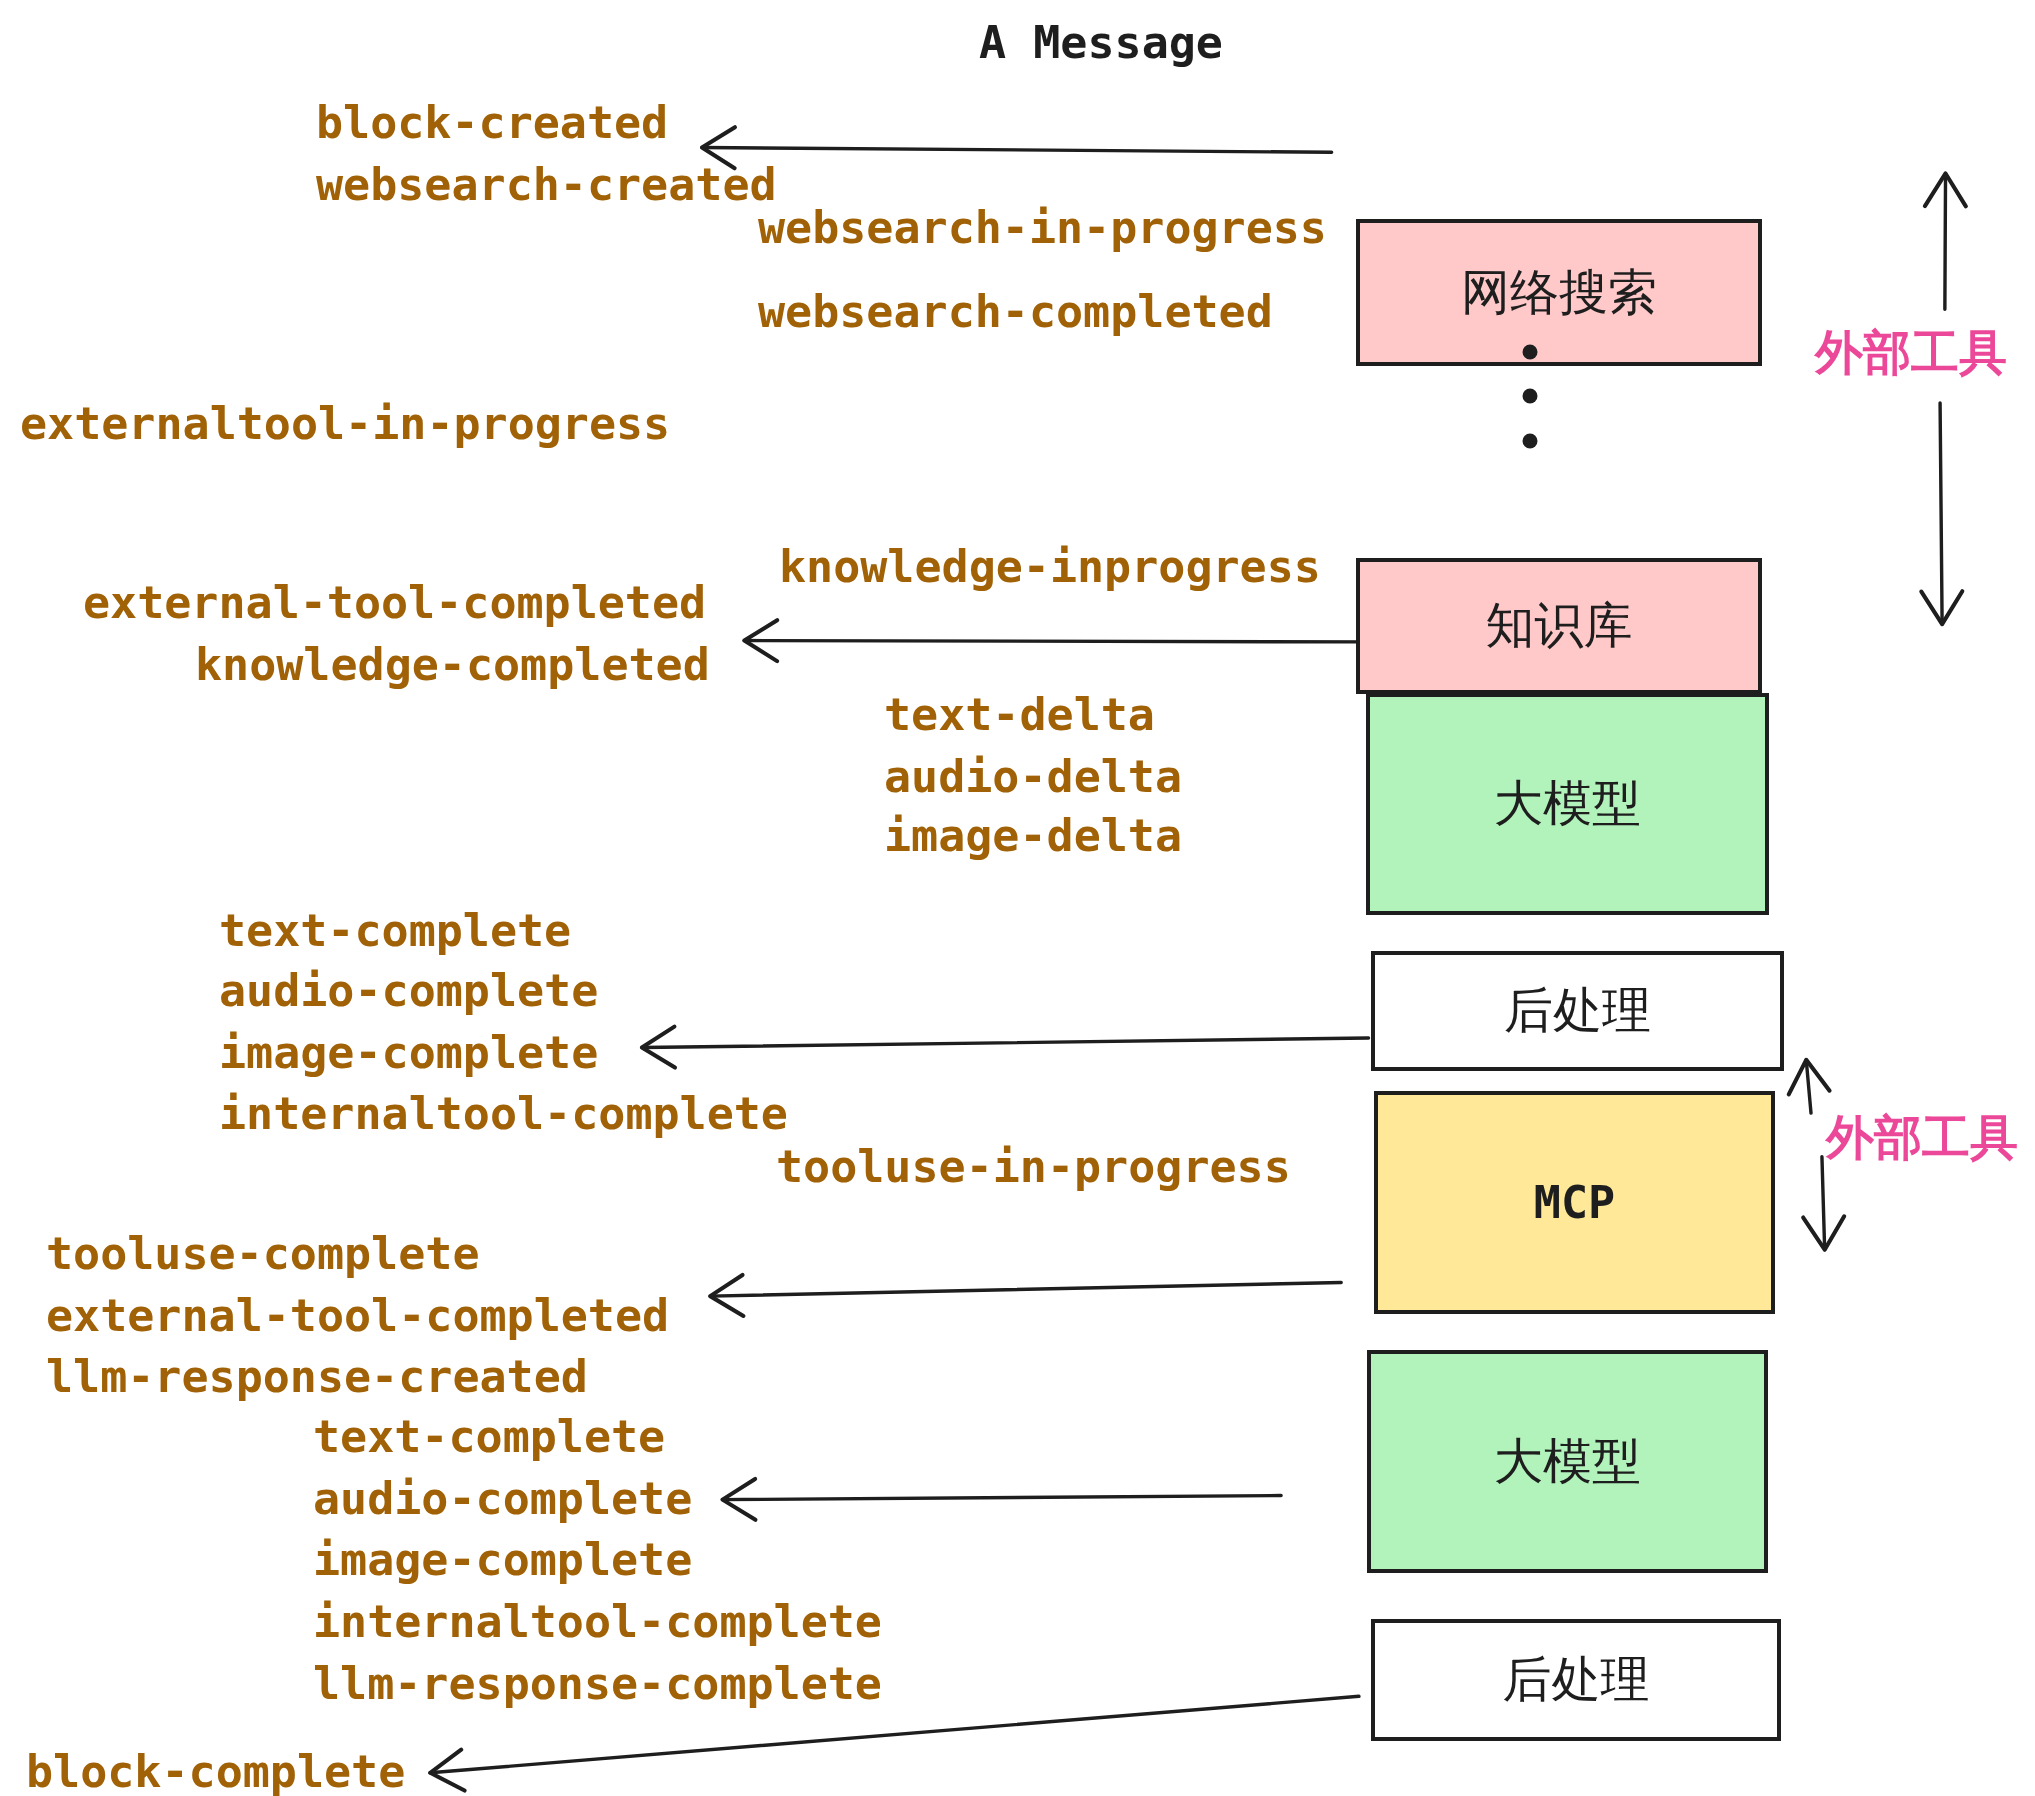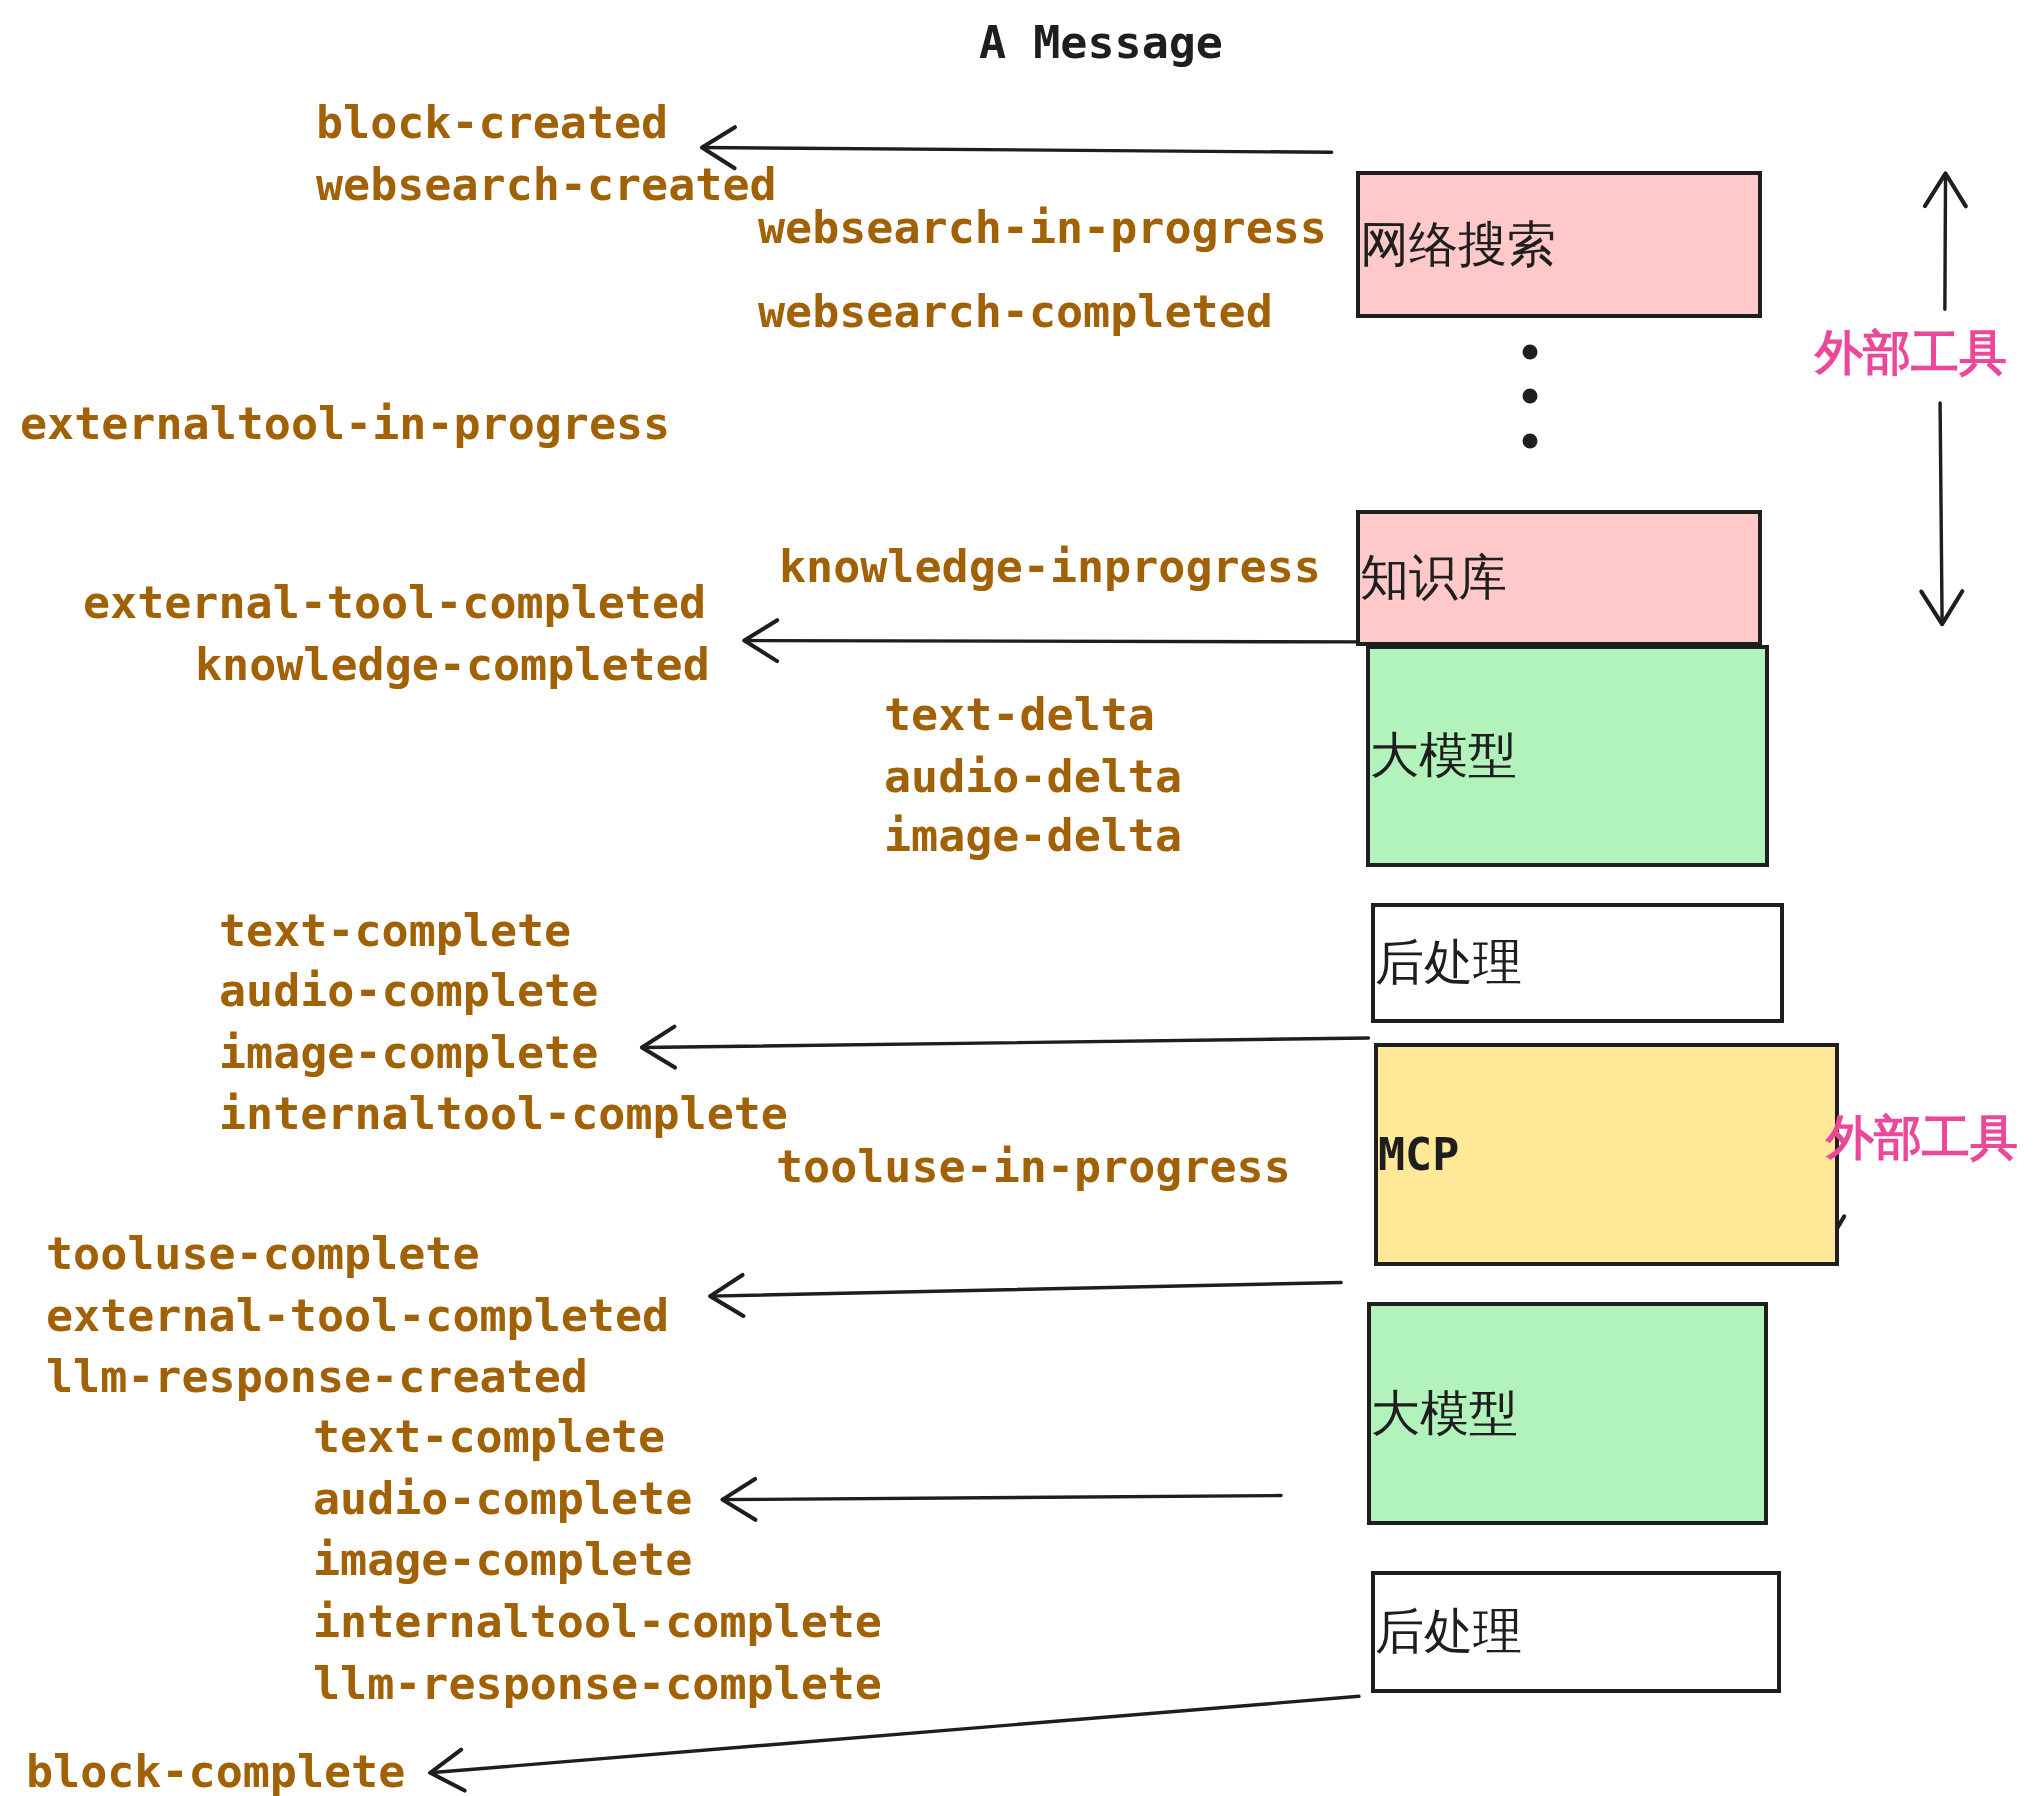--- a/index.html
+++ b/index.html
@@ -4,21 +4,21 @@
 <style>
   html,body{margin:0;padding:0;background:#ffffff;}
   .stage{position:relative;width:2035px;height:1796px;background:#ffffff;overflow:hidden;
          font-family:"DejaVu Sans", sans-serif;color:#1e1e1e;}
   .diagram-title{position:absolute;transform:translate(-50%,-50%);
          font-family:"DejaVu Sans Mono", monospace;font-weight:bold;font-size:45px;white-space:nowrap;}
   .event-label{position:absolute;transform:translateY(-50%);
          font-family:"DejaVu Sans Mono", monospace;font-weight:bold;font-size:45px;
          white-space:nowrap;color:#a16207;}
   .box{position:absolute;box-sizing:border-box;border:4.1px solid #1e1e1e;
-         display:flex;align-items:center;}
+         display:flex;align-items:center;justify-content:center;margin-top:48px;}
   .box-label{font-family:"DejaVu Sans", sans-serif;font-size:49px;color:#1e1e1e;white-space:nowrap;}
   .box-label.mono-font{font-family:"DejaVu Sans Mono", monospace;font-weight:bold;font-size:45px;}
   .annotation-label{position:absolute;transform:translateY(-50%);font-size:48px;font-weight:700;
          white-space:nowrap;color:#ec4899;}
   .dot{position:absolute;width:15px;height:15px;border-radius:50%;background:#1e1e1e;
          transform:translate(-50%,-50%);}
   svg.arrow-layer{position:absolute;left:0;top:0;pointer-events:none;}
   .arrow-line{stroke:#1e1e1e;stroke-width:5;fill:none;stroke-linecap:round;}
 </style>
 </head>
@@ -48,21 +48,21 @@
     </div>
     <div class="box" style="left: 1356px; top: 510px; width: 406px; height: 136px; background: rgb(255, 201, 201);">
       <span class="box-label">知识库</span>
     </div>
     <div class="box" style="left: 1366px; top: 645px; width: 403px; height: 222px; background: rgb(178, 242, 187);">
       <span class="box-label">大模型</span>
     </div>
     <div class="box" style="left: 1371px; top: 903px; width: 413px; height: 120px; background: rgb(255, 255, 255);">
       <span class="box-label">后处理</span>
     </div>
-    <div class="box" style="left: 1374px; top: 1043px; width: 465px; height: 223px; background: rgb(255, 233, 153);">
+    <div class="box" style="left: 1374px; top: 1043px; width: 401px; height: 223px; background: rgb(255, 233, 153);">
       <span class="box-label mono-font">MCP</span>
     </div>
     <div class="box" style="left: 1367px; top: 1302px; width: 401px; height: 223px; background: rgb(178, 242, 187);">
       <span class="box-label">大模型</span>
     </div>
     <div class="box" style="left: 1371px; top: 1571px; width: 410px; height: 122px; background: rgb(255, 255, 255);">
       <span class="box-label">后处理</span>
     </div>
     <div class="event-label" style="left: 316px; top: 122px;">block-created</div>
     <div class="event-label" style="left: 316px; top: 184px;">websearch-created</div>

